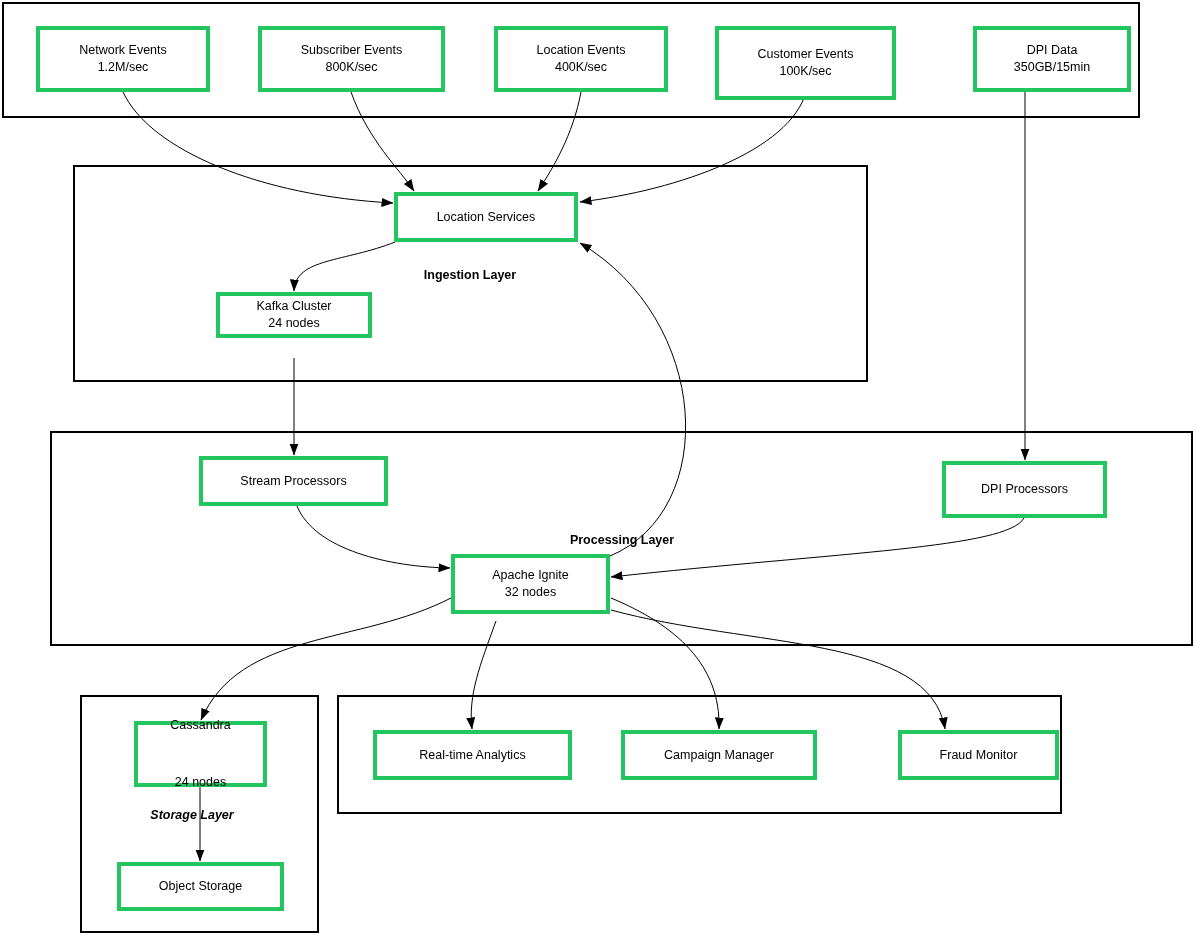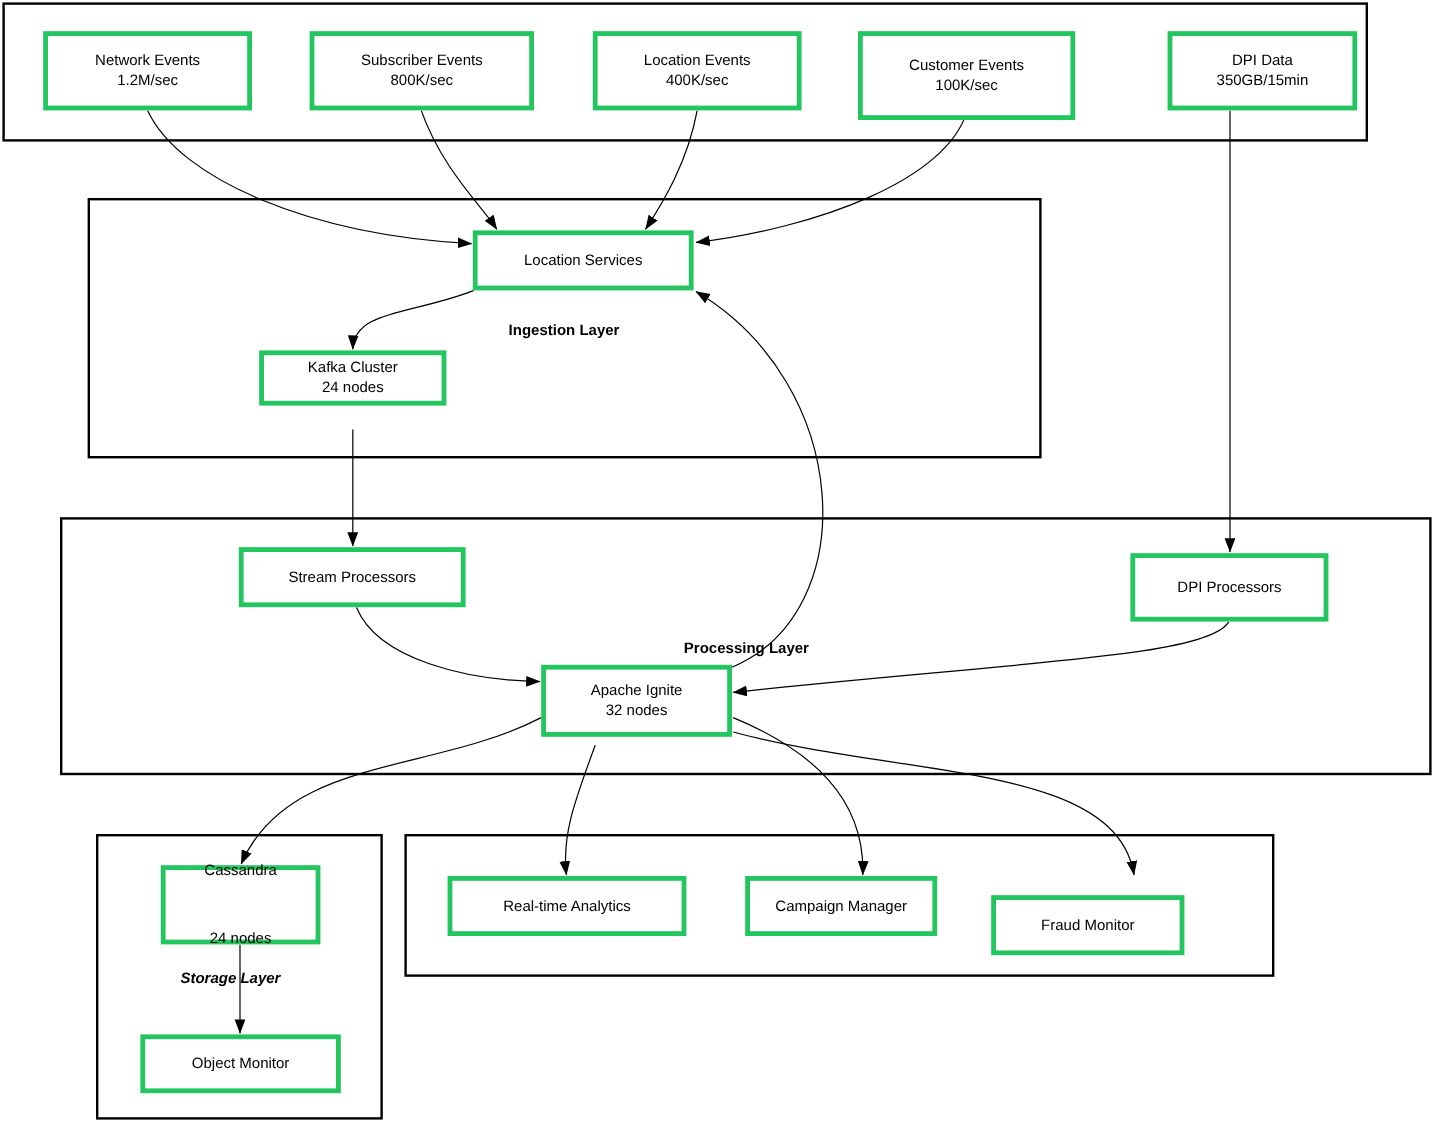--- a/index.html
+++ b/index.html
@@ -105,27 +105,27 @@
     </div>
     <div class="node" style="left: 451px; top: 554px; width: 159px; height: 60px;">
       <span>Apache Ignite</span>
       <span>32 nodes</span>
     </div>
     <div class="node" style="left: 134px; top: 721px; width: 133px; height: 66px; gap: 40px;">
       <span>Cassandra</span>
       <span>24 nodes</span>
     </div>
     <div class="node" style="left: 117px; top: 862px; width: 167px; height: 49px;">
-      <span>Object Monitor</span>
+      <span>Object Storage</span>
     </div>
     <div class="node" style="left: 373px; top: 730px; width: 199px; height: 50px;">
       <span>Real-time Analytics</span>
     </div>
-    <div class="node" style="left: 621px; top: 730px; width: 160px; height: 50px;">
+    <div class="node" style="left: 621px; top: 730px; width: 196px; height: 50px;">
       <span>Campaign Manager</span>
     </div>
-    <div class="node" style="left: 826px; top: 730px; width: 161px; height: 50px; margin-top: 16px;">
+    <div class="node" style="left: 898px; top: 730px; width: 161px; height: 50px;">
       <span>Fraud Monitor</span>
     </div>
     <div class="layer-label" style="left: 470px; top: 275px;">Ingestion Layer</div>
     <div class="layer-label" style="left: 622px; top: 540px;">Processing Layer</div>
     <div class="layer-label" style="left: 192px; top: 815px; font-style: italic;">Storage Layer</div>
   </div>
 
 </body></html>

